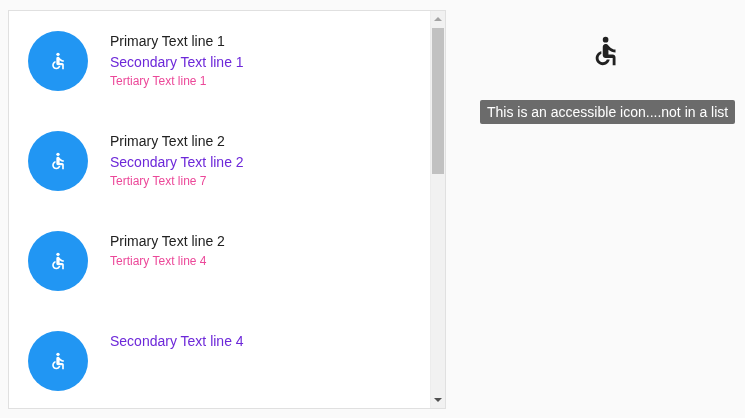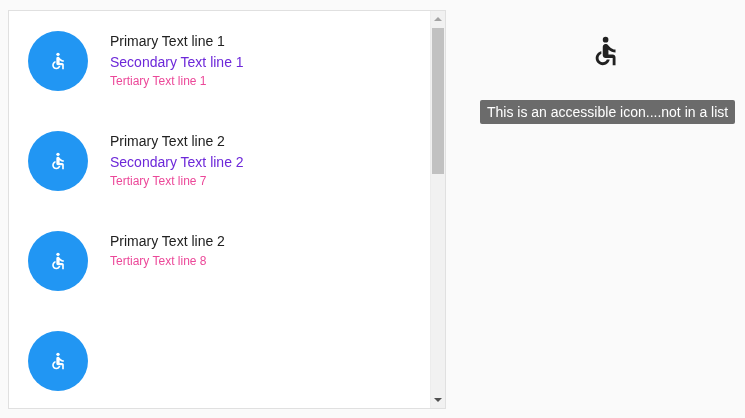--- a/index.html
+++ b/index.html
@@ -65,30 +65,31 @@
       </div>
     </div>
     <div class="item" style="top:200px">
       <div class="avatar">
         <svg fill="#fff">
             <use href="#acc"></use>
           </svg>
       </div>
       <div class="text">
         <div class="primary">Primary Text line 2</div>
-        <div class="tertiary">Tertiary Text line 8</div>
+        <div class="tertiary">Tertiary Text line 4</div>
       </div>
     </div>
     <div class="item" style="top:300px">
       <div class="avatar">
         <svg fill="#fff">
             <use href="#acc"></use>
           </svg>
       </div>
       <div class="text">
+        <div class="secondary">Secondary Text line 4</div>
       </div>
     </div>
   </div>
   <div class="scrollbar">
     <div class="sb-up">
         <div class="tri-up"></div>
       </div>
     <div class="sb-thumb"></div>
     <div class="sb-down">
         <div class="tri-down"></div>

